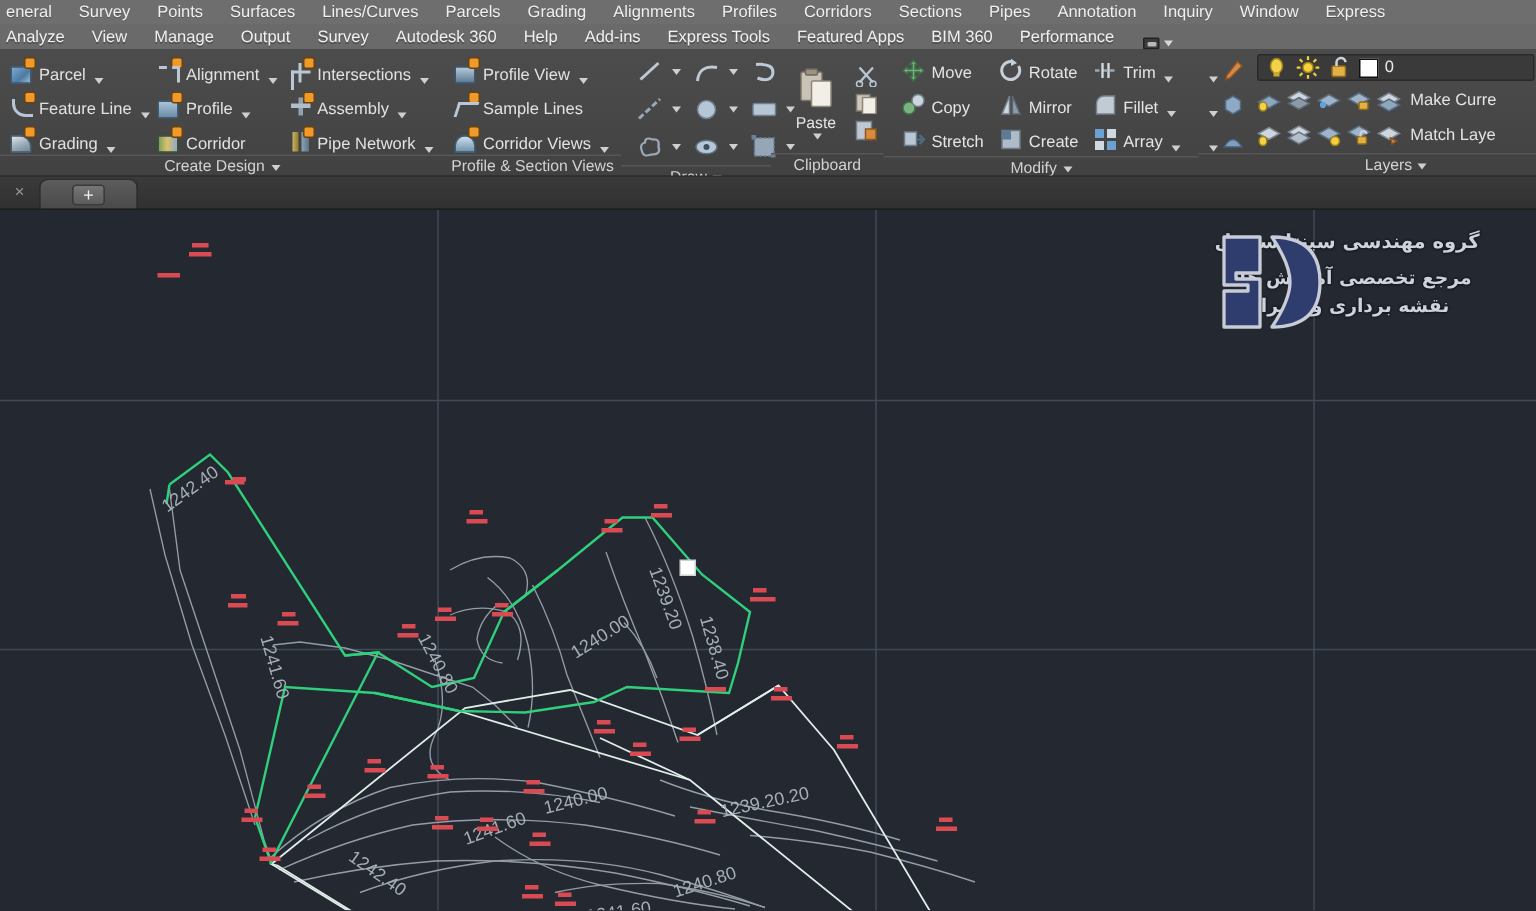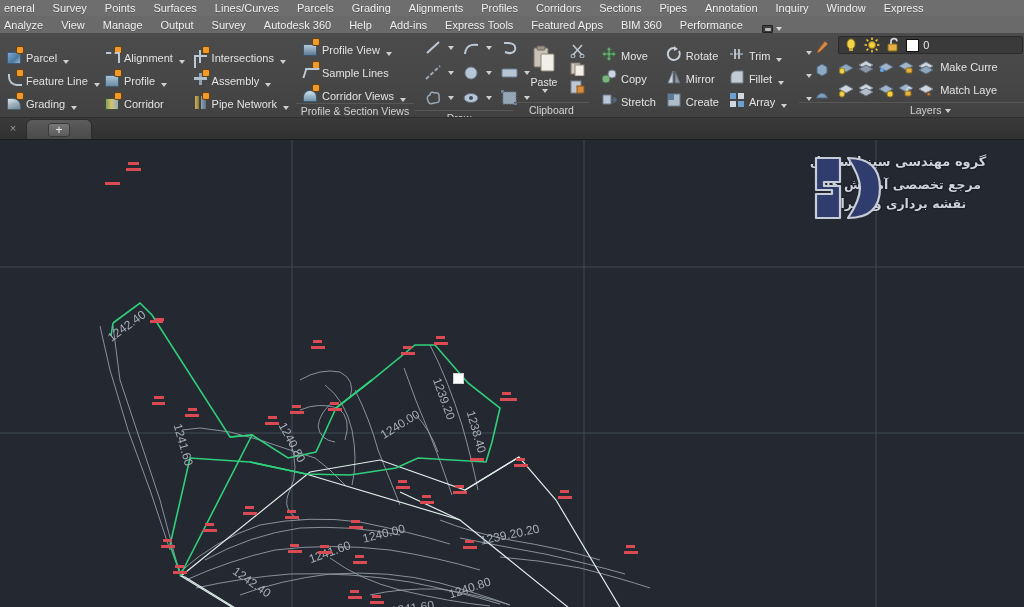--- a/index.html
+++ b/index.html
@@ -289,20 +289,24 @@
           <div class="bigrow">
             <span class="ico shp-pipenet">
                 <span class="base"></span>
                 <span class="badge"></span>
               </span>
             <span class="lbl">Pipe Network</span>
             <span class="car-sm"></span>
           </div>
         </div>
       </div>
+      <div class="panel-title">
+        <span>Create Design</span>
+        <span class="tcar"></span>
+      </div>
     </div>
     <div class="panel-sep"></div>
 
     <div class="panel" style="width:118px;">
       <div class="panel-body">
         <div class="btncol" style="width:112px;">
           <div class="bigrow">
             <span class="ico shp-profileview">
                 <span class="base"></span>
                 <span class="badge"></span>
@@ -521,20 +525,24 @@
             <span class="mico"><svg width="16" height="16">
                   <rect x="1" y="1" width="6" height="6" fill="#6d9fd0"></rect>
                   <rect x="9" y="1" width="6" height="6" fill="#cfd8e1"></rect>
                   <rect x="1" y="9" width="6" height="6" fill="#cfd8e1"></rect>
                   <rect x="9" y="9" width="6" height="6" fill="#6d9fd0"></rect>
                 </svg></span>
             <span class="lbl">Array</span>
             <span class="car-sm"></span>
           </div>
         </div>
+      </div>
+      <div class="panel-title">
+        <span>Modify</span>
+        <span class="tcar"></span>
       </div>
     </div>
     <div class="panel-sep"></div>
 
     <div class="panel" style="width:36px;">
       <div class="panel-body" style="padding:0;">
         <div class="btncol" style="width:36px;align-items:center;">
           <div class="bigrow" style="gap:2px;">
             <span class="car-sm"></span>
             <span class="mico"><svg width="16" height="16">

